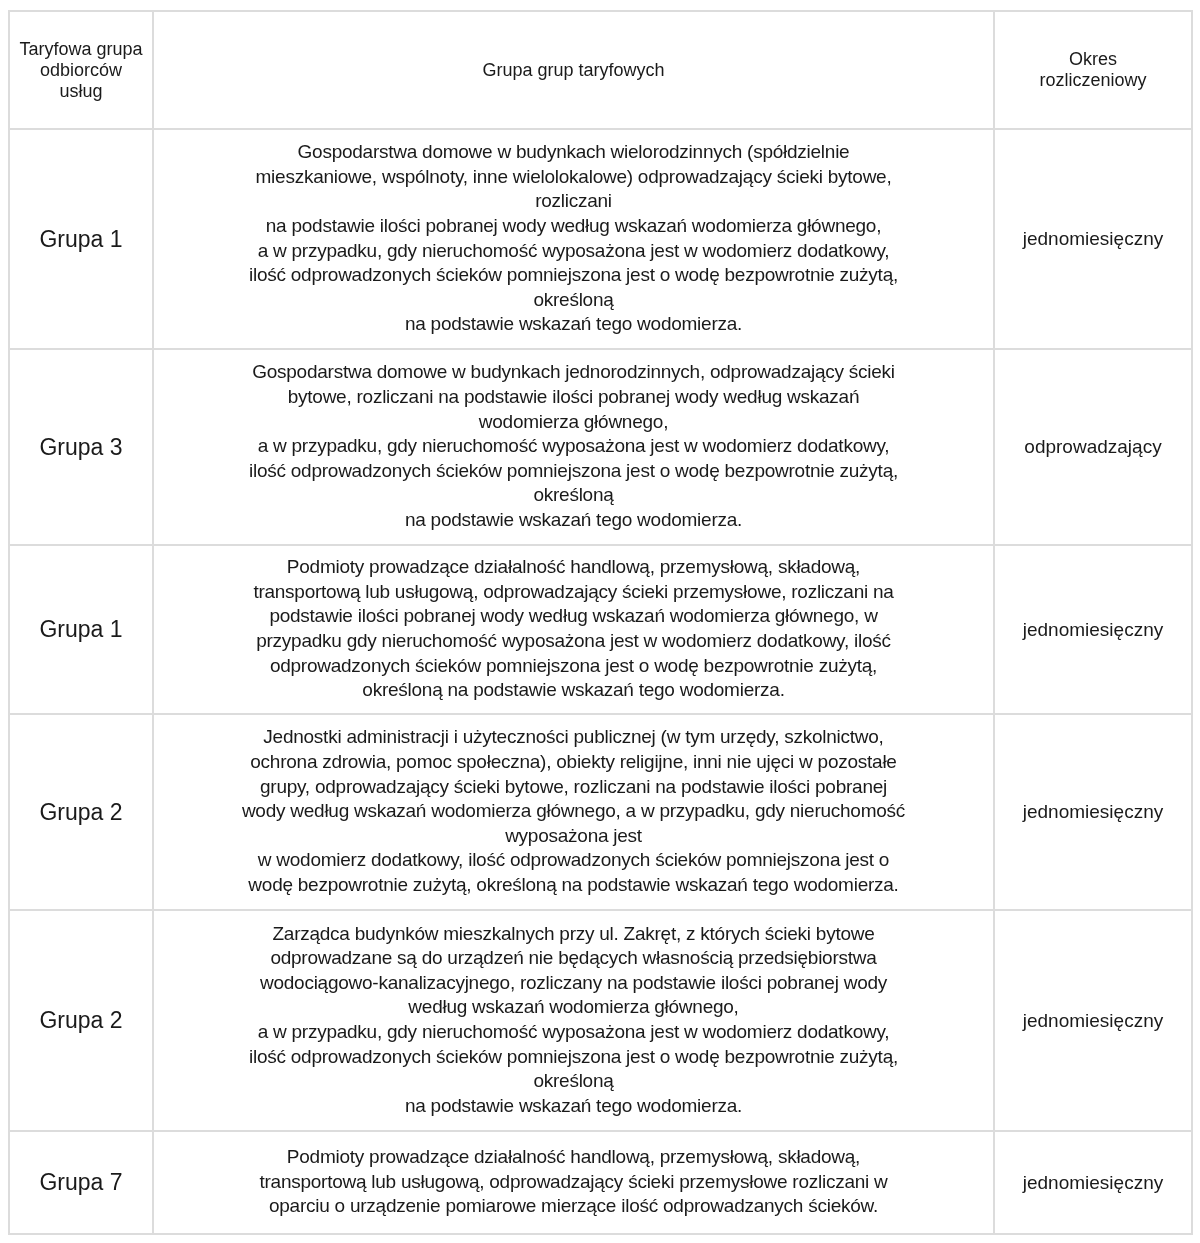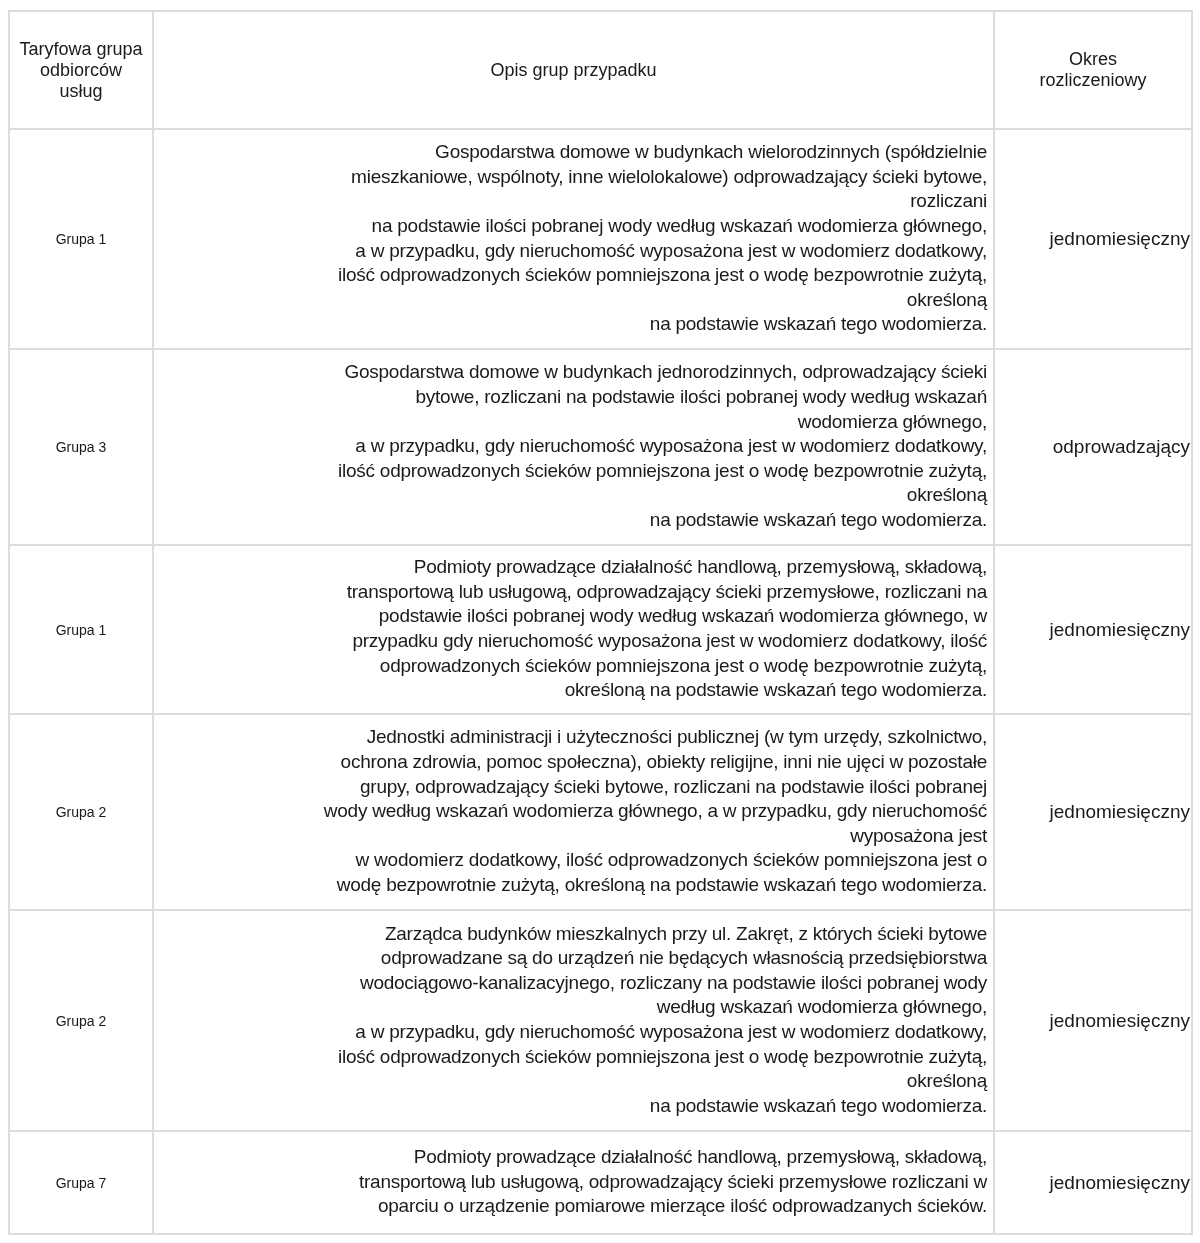--- a/index.html
+++ b/index.html
@@ -11,46 +11,46 @@
     font-family: "Liberation Sans", sans-serif;
     color: #1a1a1a;
     table-layout: fixed;
   }
   table.tariff td, table.tariff th {
     border: 2px solid #dcdcdc;
     font-weight: normal;
     vertical-align: middle;
   }
   th { font-size: 18px; line-height: 21px; text-align: center; }
-  td.group { text-align: center; font-size: 14px; }
+  td.group { text-align: center; font-size: 23px; }
   td.desc {
     font-family: "Liberation Sans", sans-serif;
     font-size: 19px; line-height: 24.6px;
-    text-align: right; padding: 3px 6px 4px 6px;
+    text-align: center; padding: 3px 6px 4px 6px;
     white-space: pre-line;
     letter-spacing: -0.25px;
   }
-  td.period { text-align: right; font-size: 19px; }
+  td.period { text-align: center; font-size: 19px; }
   col.c1 { width: 144px; }
   col.c2 { width: 841px; }
   col.c3 { width: 198px; }
 </style>
 </head>
 <body>
 
 <table class="tariff">
   <colgroup>
       <col class="c1">
       <col class="c2">
       <col class="c3">
     </colgroup>
   <thead>
     <tr style="height:118px">
       <th style="padding:0 6px">Taryfowa grupa odbiorców usług</th>
-      <th>Opis grup przypadku</th>
+      <th>Grupa grup taryfowych</th>
       <th style="padding:8px 26px">Okres rozliczeniowy</th>
     </tr>
   </thead>
   <tbody>
     <tr style="height:220px">
       <td class="group">Grupa 1</td>
       <td class="desc">Gospodarstwa domowe w budynkach wielorodzinnych (spółdzielnie
 mieszkaniowe, wspólnoty, inne wielolokalowe) odprowadzający ścieki bytowe,
 rozliczani
 na podstawie ilości pobranej wody według wskazań wodomierza głównego,

